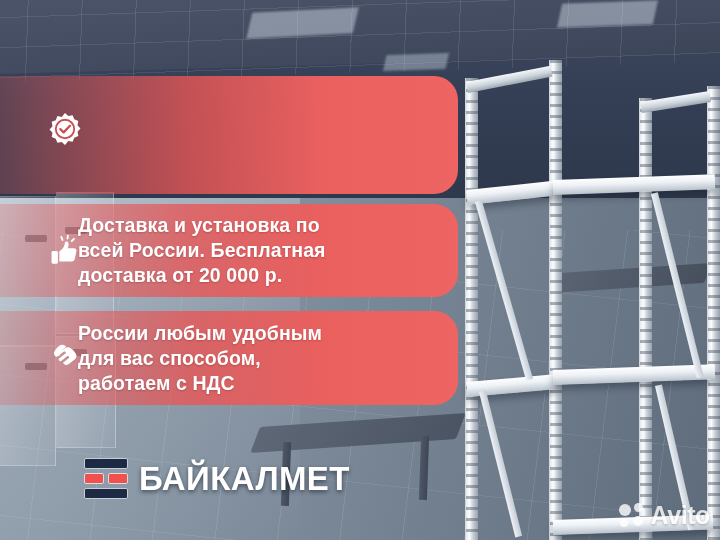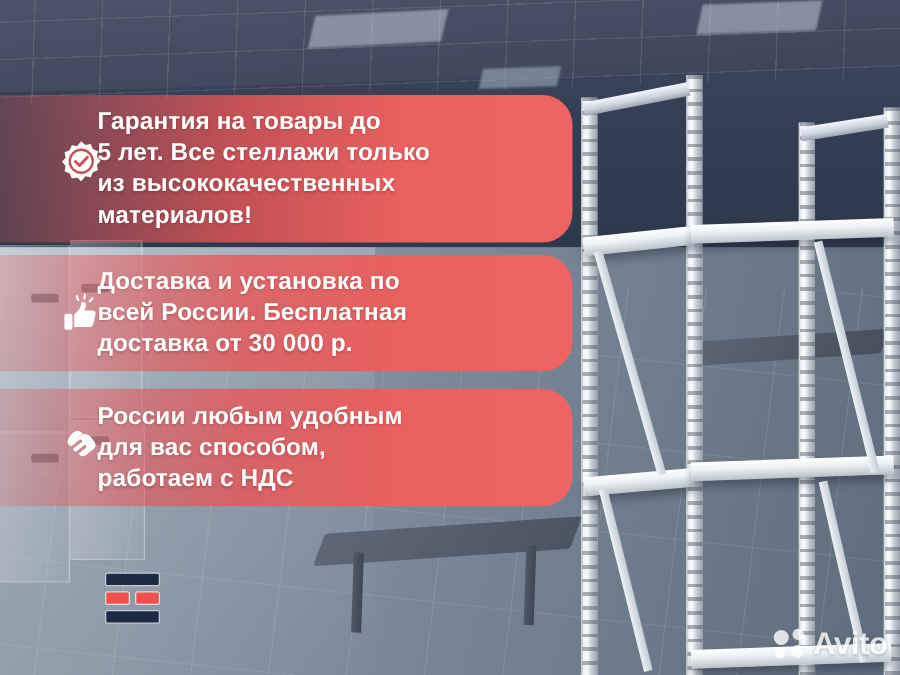--- a/index.html
+++ b/index.html
@@ -239,37 +239,33 @@
 </div>
 
 <div class="banner" id="banner-0">
   <span class="bicon">
     <svg viewBox="0 0 48 48" width="34" height="34" fill="currentColor" aria-hidden="true">
       <path d="M24 1.5l4.6 4.1 6.1-1.1 2.4 5.7 5.7 2.4-1.1 6.1 4.1 4.6-4.1 4.6 1.1 6.1-5.7 2.4-2.4 5.7-6.1-1.1L24 46.5l-4.6-4.1-6.1 1.1-2.4-5.7-5.7-2.4 1.1-6.1L2.2 24.6l4.1-4.6-1.1-6.1 5.7-2.4 2.4-5.7 6.1 1.1z"></path>
       <circle cx="24" cy="24" r="13" fill="none" stroke="#c94f54" stroke-width="2.6"></circle>
       <path d="M17.4 24.2l4.6 4.6 9-9.4" fill="none" stroke="#c94f54" stroke-width="3.2" stroke-linecap="round" stroke-linejoin="round"></path>
     </svg>
   </span>
-  <div class="btext">Гарантия на товары до
-5 лет. Все стеллажи только
-из высококачественных
-материалов!</div>
 </div>
 
 <div class="banner" id="banner-1">
   <span class="bicon">
     <svg viewBox="0 0 48 48" width="34" height="34" fill="currentColor" aria-hidden="true">
       <rect x="5" y="24" width="9" height="18" rx="2"></rect>
       <path d="M16 24.5c3.4-2.2 6.6-5.6 7.4-9.2.4-1.9.2-3.6 1.4-4.4 1.6-1 3.8.1 4.2 2 .5 2.4-.4 5.1-1.4 7.3h9.3c2.2 0 3.8 2 3.3 4.1l-2.6 11.5c-.4 1.8-2 3.1-3.9 3.1H16z"></path>
       <path d="M20.5 8.4l-1.7-4.2M27.6 6.6l.5-4.3M33.6 9.9l3-3.1" stroke="currentColor" stroke-width="2.6" stroke-linecap="round" fill="none"></path>
     </svg>
   </span>
   <div class="btext">Доставка и установка по
 всей России. Бесплатная
-доставка от 30 000 р.</div>
+доставка от 20 000 р.</div>
 </div>
 
 <div class="banner" id="banner-2">
   <span class="bicon">
     <svg viewBox="0 0 48 48" width="34" height="34" fill="currentColor" aria-hidden="true">
       <path d="M22.6 10.8c2.6-2.4 6.3-2.8 9.2-1 3.6 2.2 5.6 5.3 7.6 8.6 1.5 2.5.9 5.6-1.4 7.4l-9 7c-2.1 1.6-5 1.3-6.7-.7l-1.2-1.4 8-6.2c.8-.6.9-1.7.3-2.5-.6-.8-1.7-.9-2.5-.3l-8.2 6.4c-1 .8-2.4.6-3.1-.4-.8-1-.6-2.4.4-3.2l8.2-6.4c.8-.6.9-1.7.3-2.5-.6-.8-1.7-.9-2.5-.3l-8.3 6.4c-1 .8-2.4.6-3.2-.4-.7-1-.5-2.4.5-3.2z"></path>
       <path d="M10.6 21.6c-2.2-1.8-2.7-5-1.2-7.4 1.9-3.1 3.8-5.9 7-7.9 2.6-1.6 5.9-1.2 8.1.8l1.1 1-8.4 6.6c-1.6 1.3-1.9 3.6-.7 5.2l.3.4z"></path>
     </svg>
   </span>
   <div class="btext">России любым удобным
@@ -284,20 +280,21 @@
     </div>
     <div class="lm-row">
       <span class="lm-bar red"></span>
       <span class="lm-bar red"></span>
     </div>
     <div class="lm-row">
       <span class="lm-bar"></span>
     </div>
   </div>
   <div class="logo-text">
+    <span class="logo-name">БАЙКАЛМЕТ</span>
   </div>
 </div>
 
 <div class="avito">
   <span class="avito-dots">
     <i class="ad1"></i>
       <i class="ad2"></i>
       <i class="ad3"></i>
       <i class="ad4"></i>
   </span>

